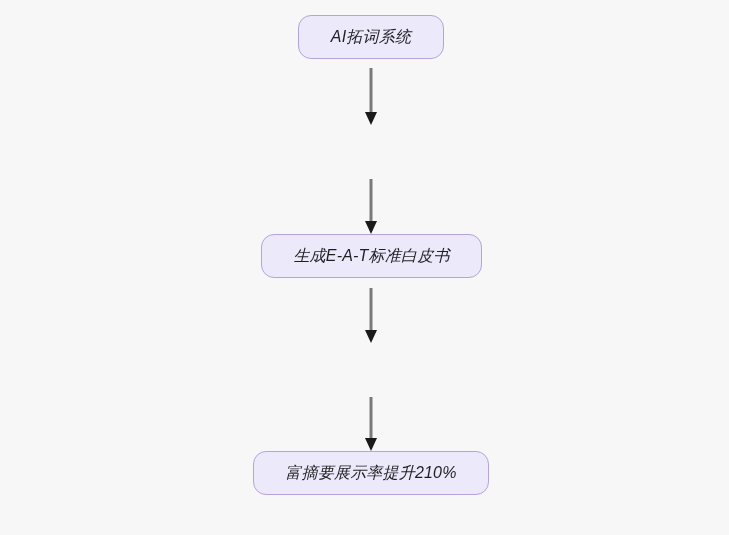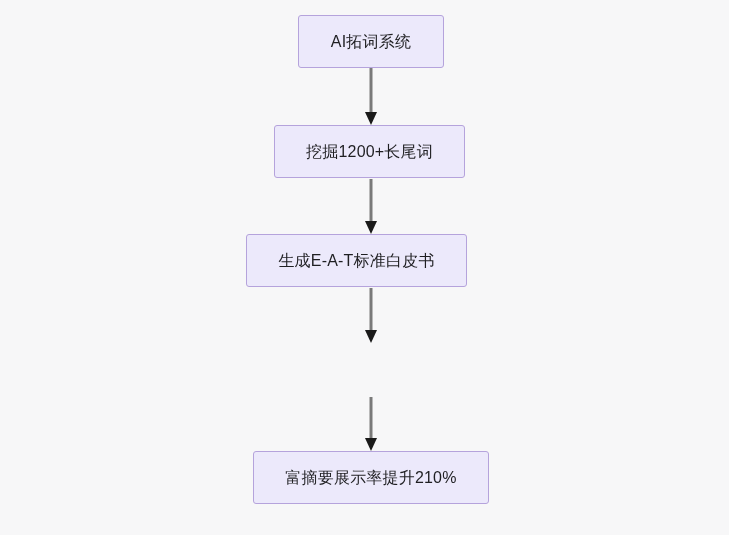--- a/index.html
+++ b/index.html
@@ -16,25 +16,26 @@
   #flowchart {
     position: relative;
     width: 729px;
     height: 535px;
   }
   .node {
     position: absolute;
     box-sizing: border-box;
     background: #ece9fb;
     border: 1.6px solid #b5a3dc;
-    border-radius: 3px;
+    border-radius: 13px;
     display: flex;
     align-items: center;
     justify-content: center;
-    height: 53px;
+    height: 44px;
+    font-style: italic;
   }
   .node-label {
     font-size: 16px;
     line-height: 1.2;
     color: #1f1f22;
     white-space: nowrap;
     letter-spacing: 0.2px;
   }
   .edge {
     position: absolute;
@@ -75,25 +76,22 @@
     <svg width="14" height="54" viewBox="0 0 14 54">
       <line x1="7" y1="0" x2="7" y2="45" stroke="#7a7a7a" stroke-width="3"></line>
       <polygon points="7,54 1,41 13,41" fill="#1a1a1a"></polygon>
     </svg>
   </div>
 
   <div class="node" style="left:298px; top:15px; width:146px;">
     <span class="node-label">AI拓词系统</span>
   </div>
 
-  <div class="node" style="left:274px; top:125px; width:191px;">
-    <span class="node-label">挖掘1200+长尾词</span>
-  </div>
 
-  <div class="node" style="left:246px; top:234px; width:221px;">
+  <div class="node" style="left:261px; top:234px; width:221px;">
     <span class="node-label">生成E-A-T标准白皮书</span>
   </div>
 
 
   <div class="node" style="left:253px; top:451px; width:236px;">
     <span class="node-label">富摘要展示率提升210%</span>
   </div>
 
 </div>
 

